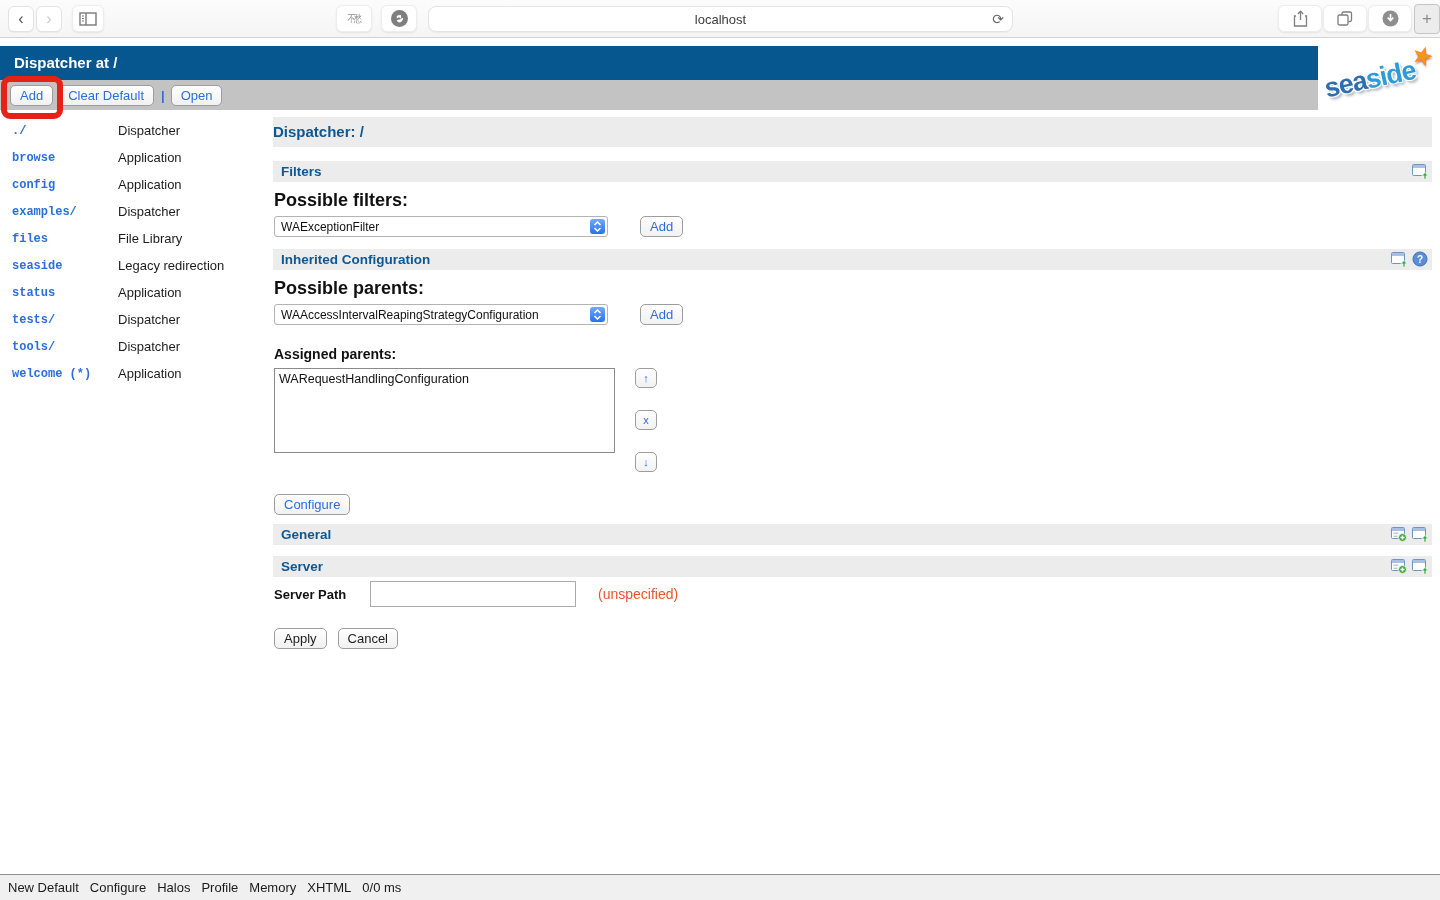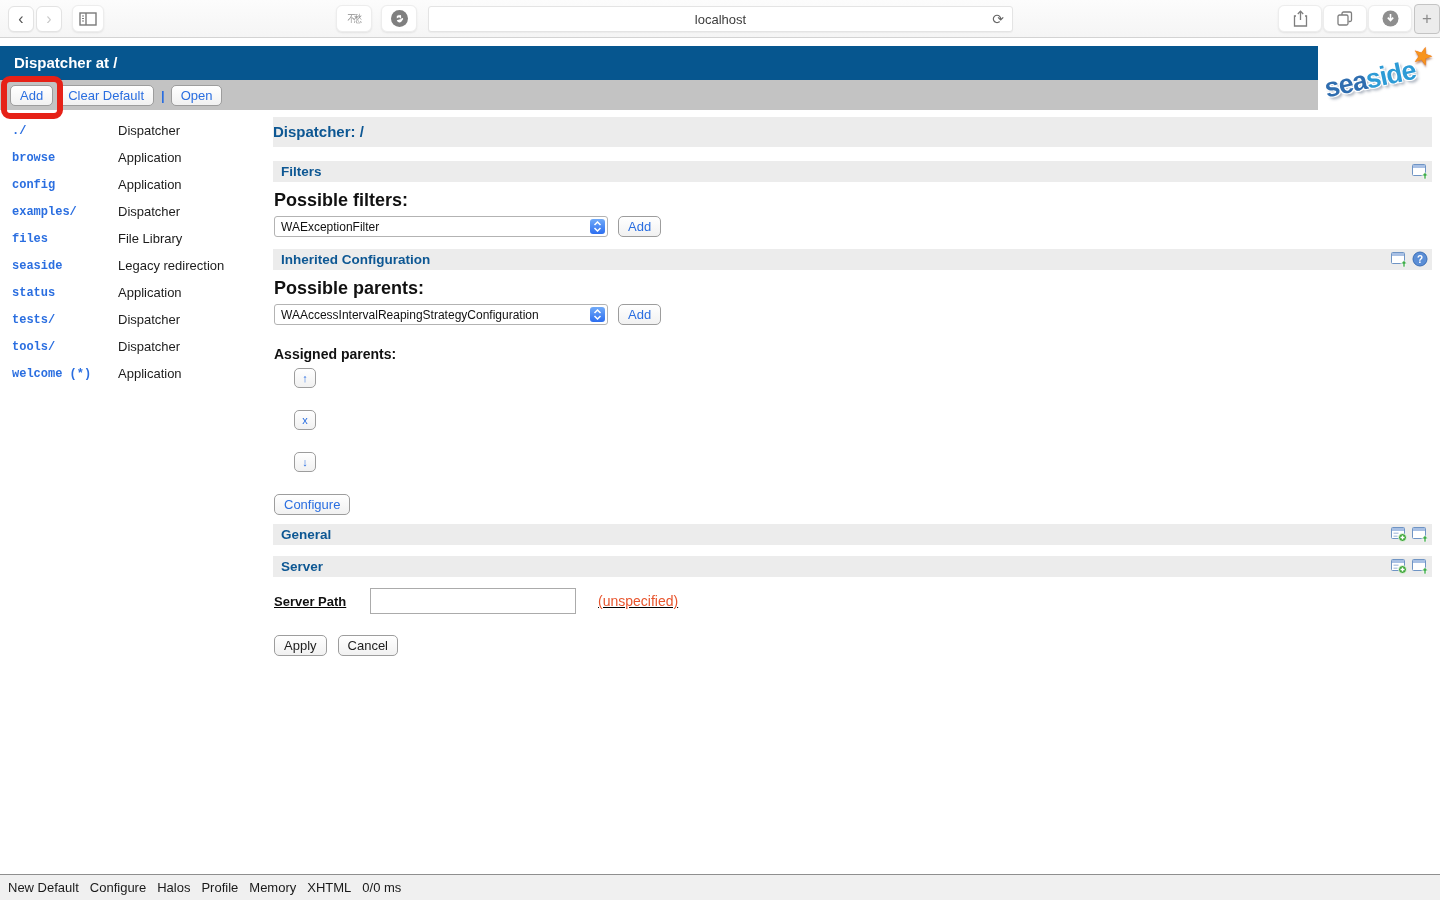--- a/index.html
+++ b/index.html
@@ -13,21 +13,21 @@
              background:#fff; border-radius:6px; display:flex; align-items:center; justify-content:center;
              font-size:16px; color:#555; box-shadow:0 1px 1px rgba(0,0,0,.05); }
   .nav-btn.disabled { color:#c9c9c9; }
   .chrome-btn { position:absolute; top:5px; height:27px; background:#fff; border:1px solid #ededed;
                 border-radius:6px; box-shadow:0 1px 2px rgba(0,0,0,.08);
                 display:flex; align-items:center; justify-content:center; }
   .ext-cjk { font-size:10px; color:#8a8a8a; letter-spacing:-2px; transform:scaleX(.8); white-space:nowrap; }
   .hand-circle { width:17px; height:17px; border-radius:50%; background:#7f7f7f; color:#fff;
                  font-size:10px; display:flex; align-items:center; justify-content:center; }
   .url-field { position:absolute; left:428px; top:6px; width:585px; height:26px; background:#fff;
-               border:1px solid #e4e4e4; border-radius:3px; box-shadow:0 1px 1px rgba(0,0,0,.04);
+               border:1px solid #e4e4e4; border-radius:8px; box-shadow:0 1px 1px rgba(0,0,0,.04);
                display:flex; align-items:center; justify-content:center; font-size:13px; color:#3c3c3c; }
   .reload { position:absolute; right:8px; top:4px; font-size:14px; color:#666; }
   .newtab-btn { position:absolute; left:1414px; top:4px; width:26px; height:30px; background:#ececec;
                 border:1px solid #c4c4c4; border-radius:4px; display:flex; align-items:center;
                 justify-content:center; color:#8b8b8b; font-size:17px; font-weight:300; }
   .glyph-svg { display:block; }
 
   
   .site-header { position:absolute; left:0; top:46px; width:1318px; height:34px; background:#06568f;
                  color:#fff; font-size:15px; font-weight:bold; line-height:34px; padding-left:14px; }
@@ -62,36 +62,36 @@
 
   
   .main { position:absolute; left:273px; top:117px; width:1159px; }
   .page-title-bar { height:30px; background:#ececec; color:#0d5793; font-size:15px; font-weight:bold;
                     line-height:30px; }
   .section-bar { position:relative; height:21px; background:#ececec; color:#0d5793; font-size:13.5px;
                  font-weight:bold; line-height:21px; padding-left:8px; }
   .bar-icons { position:absolute; right:4px; top:2px; display:flex; gap:5px; }
   .bar-icons svg { width:16px; height:16px; }
   .field-label { font-size:18px; font-weight:bold; color:#111; margin:8px 0 5px 1px; }
-  .control-row { display:flex; align-items:flex-start; gap:10px; margin-left:1px; }
+  .control-row { display:flex; align-items:flex-start; gap:32px; margin-left:1px; }
   .mac-select { position:relative; width:334px; height:21px; background:#fff; border:1px solid #b3b3b3;
                 border-radius:3px; display:flex; align-items:center; padding-left:6px;
                 font-size:12px; color:#111; cursor:pointer; }
   .stepper { position:absolute; right:2px; top:2px; width:15px; height:15px; border-radius:3px;
              background:linear-gradient(#70aaf8,#2d6ef0); display:flex; flex-direction:column;
              align-items:center; justify-content:center; }
   .stepper svg { width:9px; height:11px; }
   .listbox-row { display:flex; margin-top:6px; margin-left:1px; }
   .listbox { width:341px; height:85px; border:1px solid #8a8a8a; background:#fff; font-size:12.5px;
              color:#111; padding:3px 4px; }
   .lb-buttons { display:flex; flex-direction:column; margin-left:20px; }
   .sm-btn { width:22px; height:20px; padding:0; font-size:11px; }
   .lb-buttons .sm-btn + .sm-btn { margin-top:22px; }
   .cfg-row { margin-top:22px; margin-left:1px; }
-  .server-row { display:flex; align-items:center; margin-top:11px; margin-left:1px;text-decoration:underline; }
+  .server-row { display:flex; align-items:center; margin-top:4px; margin-left:1px; }
   .server-label { font-size:13px; font-weight:bold; color:#111; width:96px; }
   .server-input { width:206px; height:26px; border:1px solid #ababab; font-size:13px; padding:0 5px;
                   font-family:"Liberation Sans",sans-serif; }
   .unspecified { color:#e8552e; font-size:14px; margin-left:22px; }
   .apply-row { display:flex; gap:11px; margin-top:21px; margin-left:1px; }
 
   
   .devbar { position:absolute; left:0; top:874px; width:1440px; height:26px; background:#f0f0f0;
             border-top:1px solid #8f8f8f; display:flex; align-items:center; padding-left:8px;
             font-size:13px; color:#1a1a1a; }
@@ -270,20 +270,23 @@
             <path d="M1.5 4 L4.5 1 L7.5 4" fill="none" stroke="#fff" stroke-width="1.5"></path>
             <path d="M1.5 7 L4.5 10 L7.5 7" fill="none" stroke="#fff" stroke-width="1.5"></path>
           </svg>
       </span>
     </div>
     <button class="mac-btn">Add</button>
   </div>
 
   <div class="field-label" style="margin-top:21px; font-size:14px;">Assigned parents:</div>
   <div class="listbox-row">
+    <div class="listbox">
+      <div>WARequestHandlingConfiguration</div>
+    </div>
     <div class="lb-buttons">
       <button class="mac-btn sm-btn">↑</button>
       <button class="mac-btn sm-btn">x</button>
       <button class="mac-btn sm-btn">↓</button>
     </div>
   </div>
   <div class="cfg-row">
     <button class="mac-btn">Configure</button>
   </div>
 

